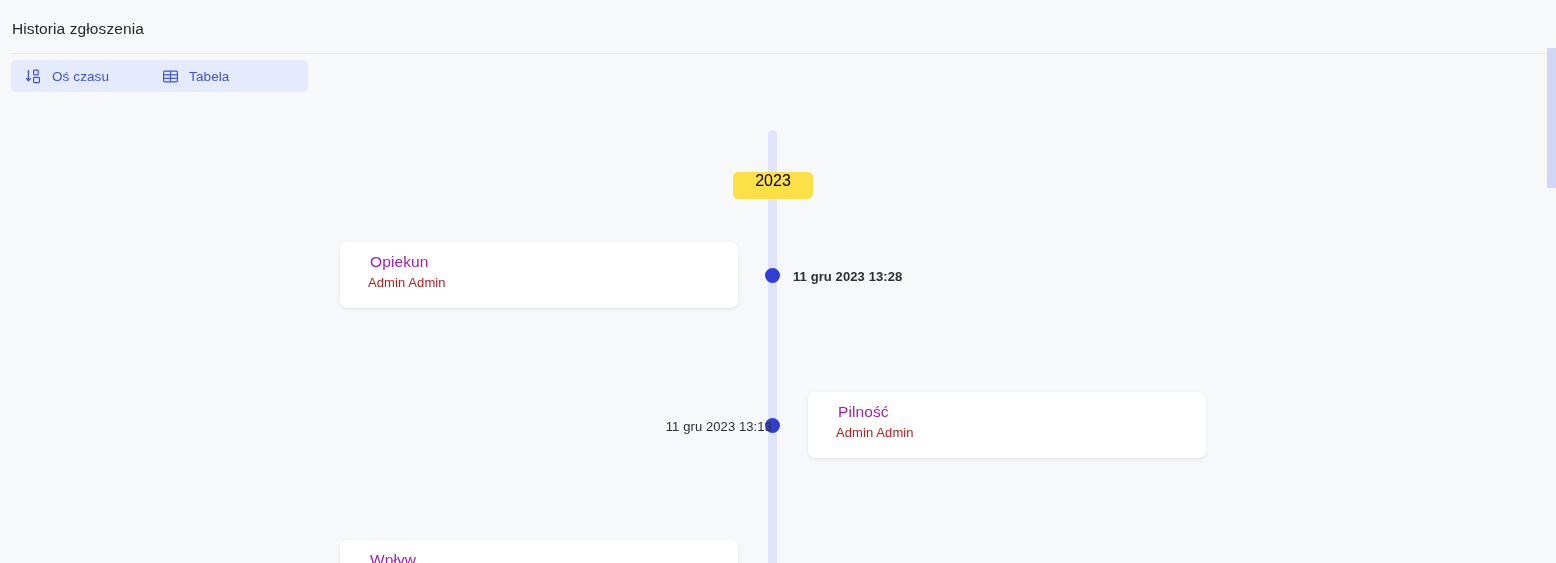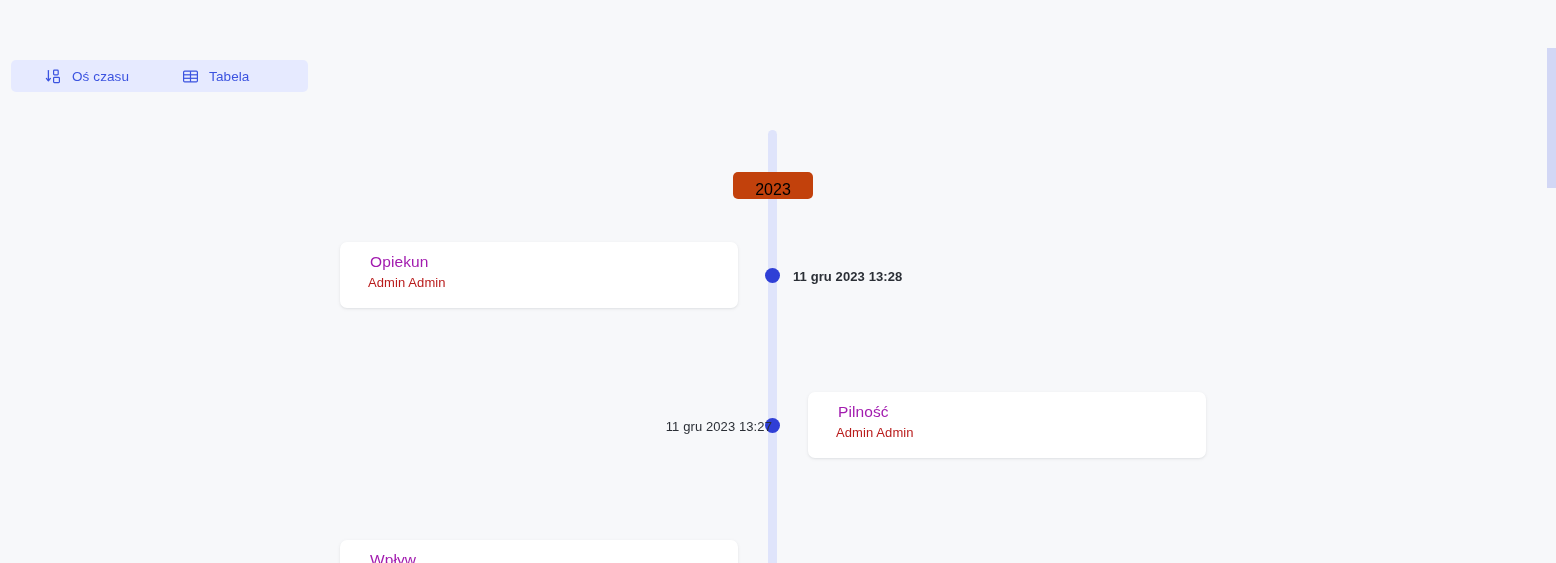--- a/index.html
+++ b/index.html
@@ -64,21 +64,21 @@
   .tab {
     display: flex;
     align-items: center;
     height: 32px;
     box-sizing: border-box;
     cursor: pointer;
     background: transparent;
     border: none;
     padding: 0;
   }
-  .tab-timeline { padding-left: 34px; padding-right: 24px; }
+  .tab-timeline { padding-left: 14px; padding-right: 24px; }
   .tab-table { padding-left: 29px; padding-right: 20px; }
   .tab-icon {
     display: inline-flex;
     align-items: center;
     justify-content: center;
     width: 17px;
     height: 17px;
     margin-right: 10px;
     flex: 0 0 auto;
   }
@@ -99,24 +99,24 @@
     background: #dfe4fb;
     border-radius: 5px 5px 0 0;
   }
 
   .year-badge {
     position: absolute;
     left: 733px;
     top: 172px;
     width: 80px;
     height: 27px;
-    background: #c2410c;
+    background: #fde047;
     border-radius: 5px;
     display: flex;
-    align-items: flex-end;
+    align-items: flex-start;
     justify-content: center;
   }
 
   .dot {
     position: absolute;
     width: 15px;
     height: 15px;
     border-radius: 50%;
     background: #2f3fd6;
     left: 765px;
@@ -189,20 +189,24 @@
     background: #d2d7f5;
     border-radius: 0;
     cursor: pointer;
   }
 </style>
 </head>
 <body>
 
 <div id="app">
 
+  <div class="header">
+    <div class="header-title">Historia zgłoszenia</div>
+    <div class="header-rule"></div>
+  </div>
 
   <div class="tabbar">
 
     <div class="tab tab-timeline">
       <span class="tab-icon">
         <svg width="17" height="17" viewBox="0 0 17 17" aria-hidden="true">
           <path d="M3.4 2.6 L3.4 12.4" stroke="#3b53e0" stroke-width="1.3" fill="none" stroke-linecap="round"></path>
           <path d="M1.4 10.4 L3.4 12.8 L5.4 10.4" stroke="#3b53e0" stroke-width="1.3" fill="none" stroke-linecap="round" stroke-linejoin="round"></path>
           <rect x="8.6" y="2.2" width="4.6" height="4.6" rx="0.8" stroke="#3b53e0" stroke-width="1.2" fill="none"></rect>
           <rect x="8.6" y="9.4" width="5.8" height="5.2" rx="0.8" stroke="#3b53e0" stroke-width="1.2" fill="none"></rect>
@@ -236,21 +240,21 @@
     <div class="card-subtitle">Admin Admin</div>
   </div>
   <div class="dot dot-1"></div>
   <div class="event-time right time-1">11 gru 2023 13:28</div>
 
   <div class="card card-2">
     <div class="card-title">Pilność</div>
     <div class="card-subtitle">Admin Admin</div>
   </div>
   <div class="dot dot-2"></div>
-  <div class="event-time left time-2">11 gru 2023 13:27</div>
+  <div class="event-time left time-2">11 gru 2023 13:13</div>
 
   <div class="card card-3">
     <div class="card-title">Wpływ</div>
     <div class="card-subtitle"></div>
   </div>
 
   <div class="scrollbar-track">
     <div class="scrollbar-thumb"></div>
   </div>
 

